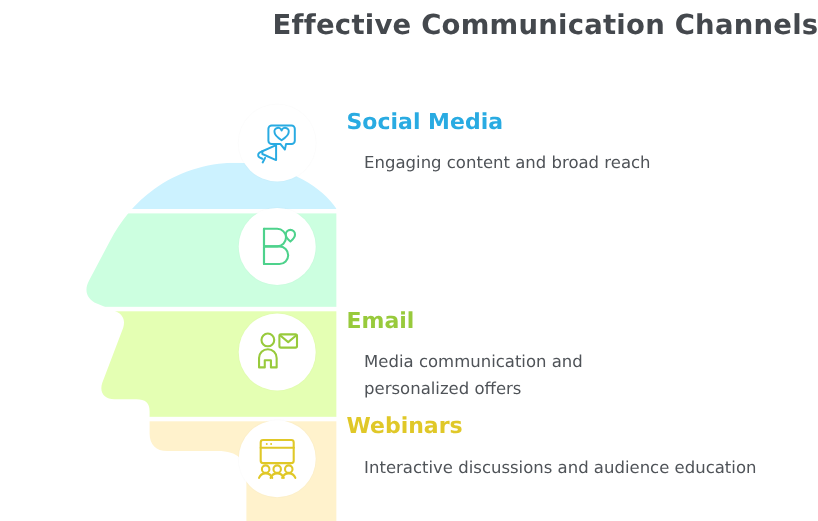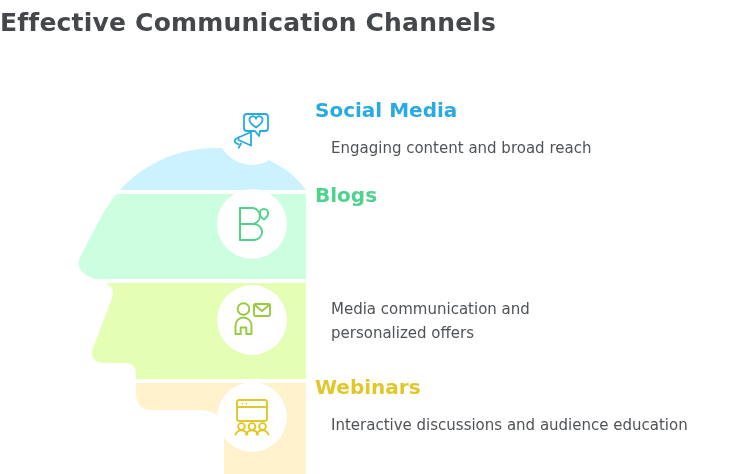--- a/index.html
+++ b/index.html
@@ -14,21 +14,21 @@
     overflow: hidden;
     font-family: "DejaVu Sans", sans-serif;
   }
 
   
   #page-title {
     position: absolute;
     left: 0;
     top: 8px;
     width: 744px;
-    text-align: left;
+    text-align: right;
     font-family: "DejaVu Sans", sans-serif;
     font-size: 25px;
     font-weight: bold;
     color: #44484d;
     letter-spacing: 0.2px;
   }
 
   
   #head-graphic {
     position: absolute;
@@ -217,23 +217,23 @@
     </svg>
   </span>
 </div>
 
 <div class="channel-row row-0">
   <div class="channel-title" style="color:#29abe2">Social Media</div>
   <div class="channel-desc">Engaging content and broad reach</div>
 </div>
 
 <div class="channel-row row-1">
-  <div class="channel-title" style="color:#4ed28c">Blogs</div>
 </div>
 
 <div class="channel-row row-2">
+  <div class="channel-title" style="color:#98ca3c">Email</div>
   <div class="channel-desc" style="max-width:270px">Media communication and personalized offers</div>
 </div>
 
 <div class="channel-row row-3">
   <div class="channel-title" style="color:#e0c828">Webinars</div>
   <div class="channel-desc" style="max-width:365px">Interactive discussions and audience education</div>
 </div>
 
 </body></html>

